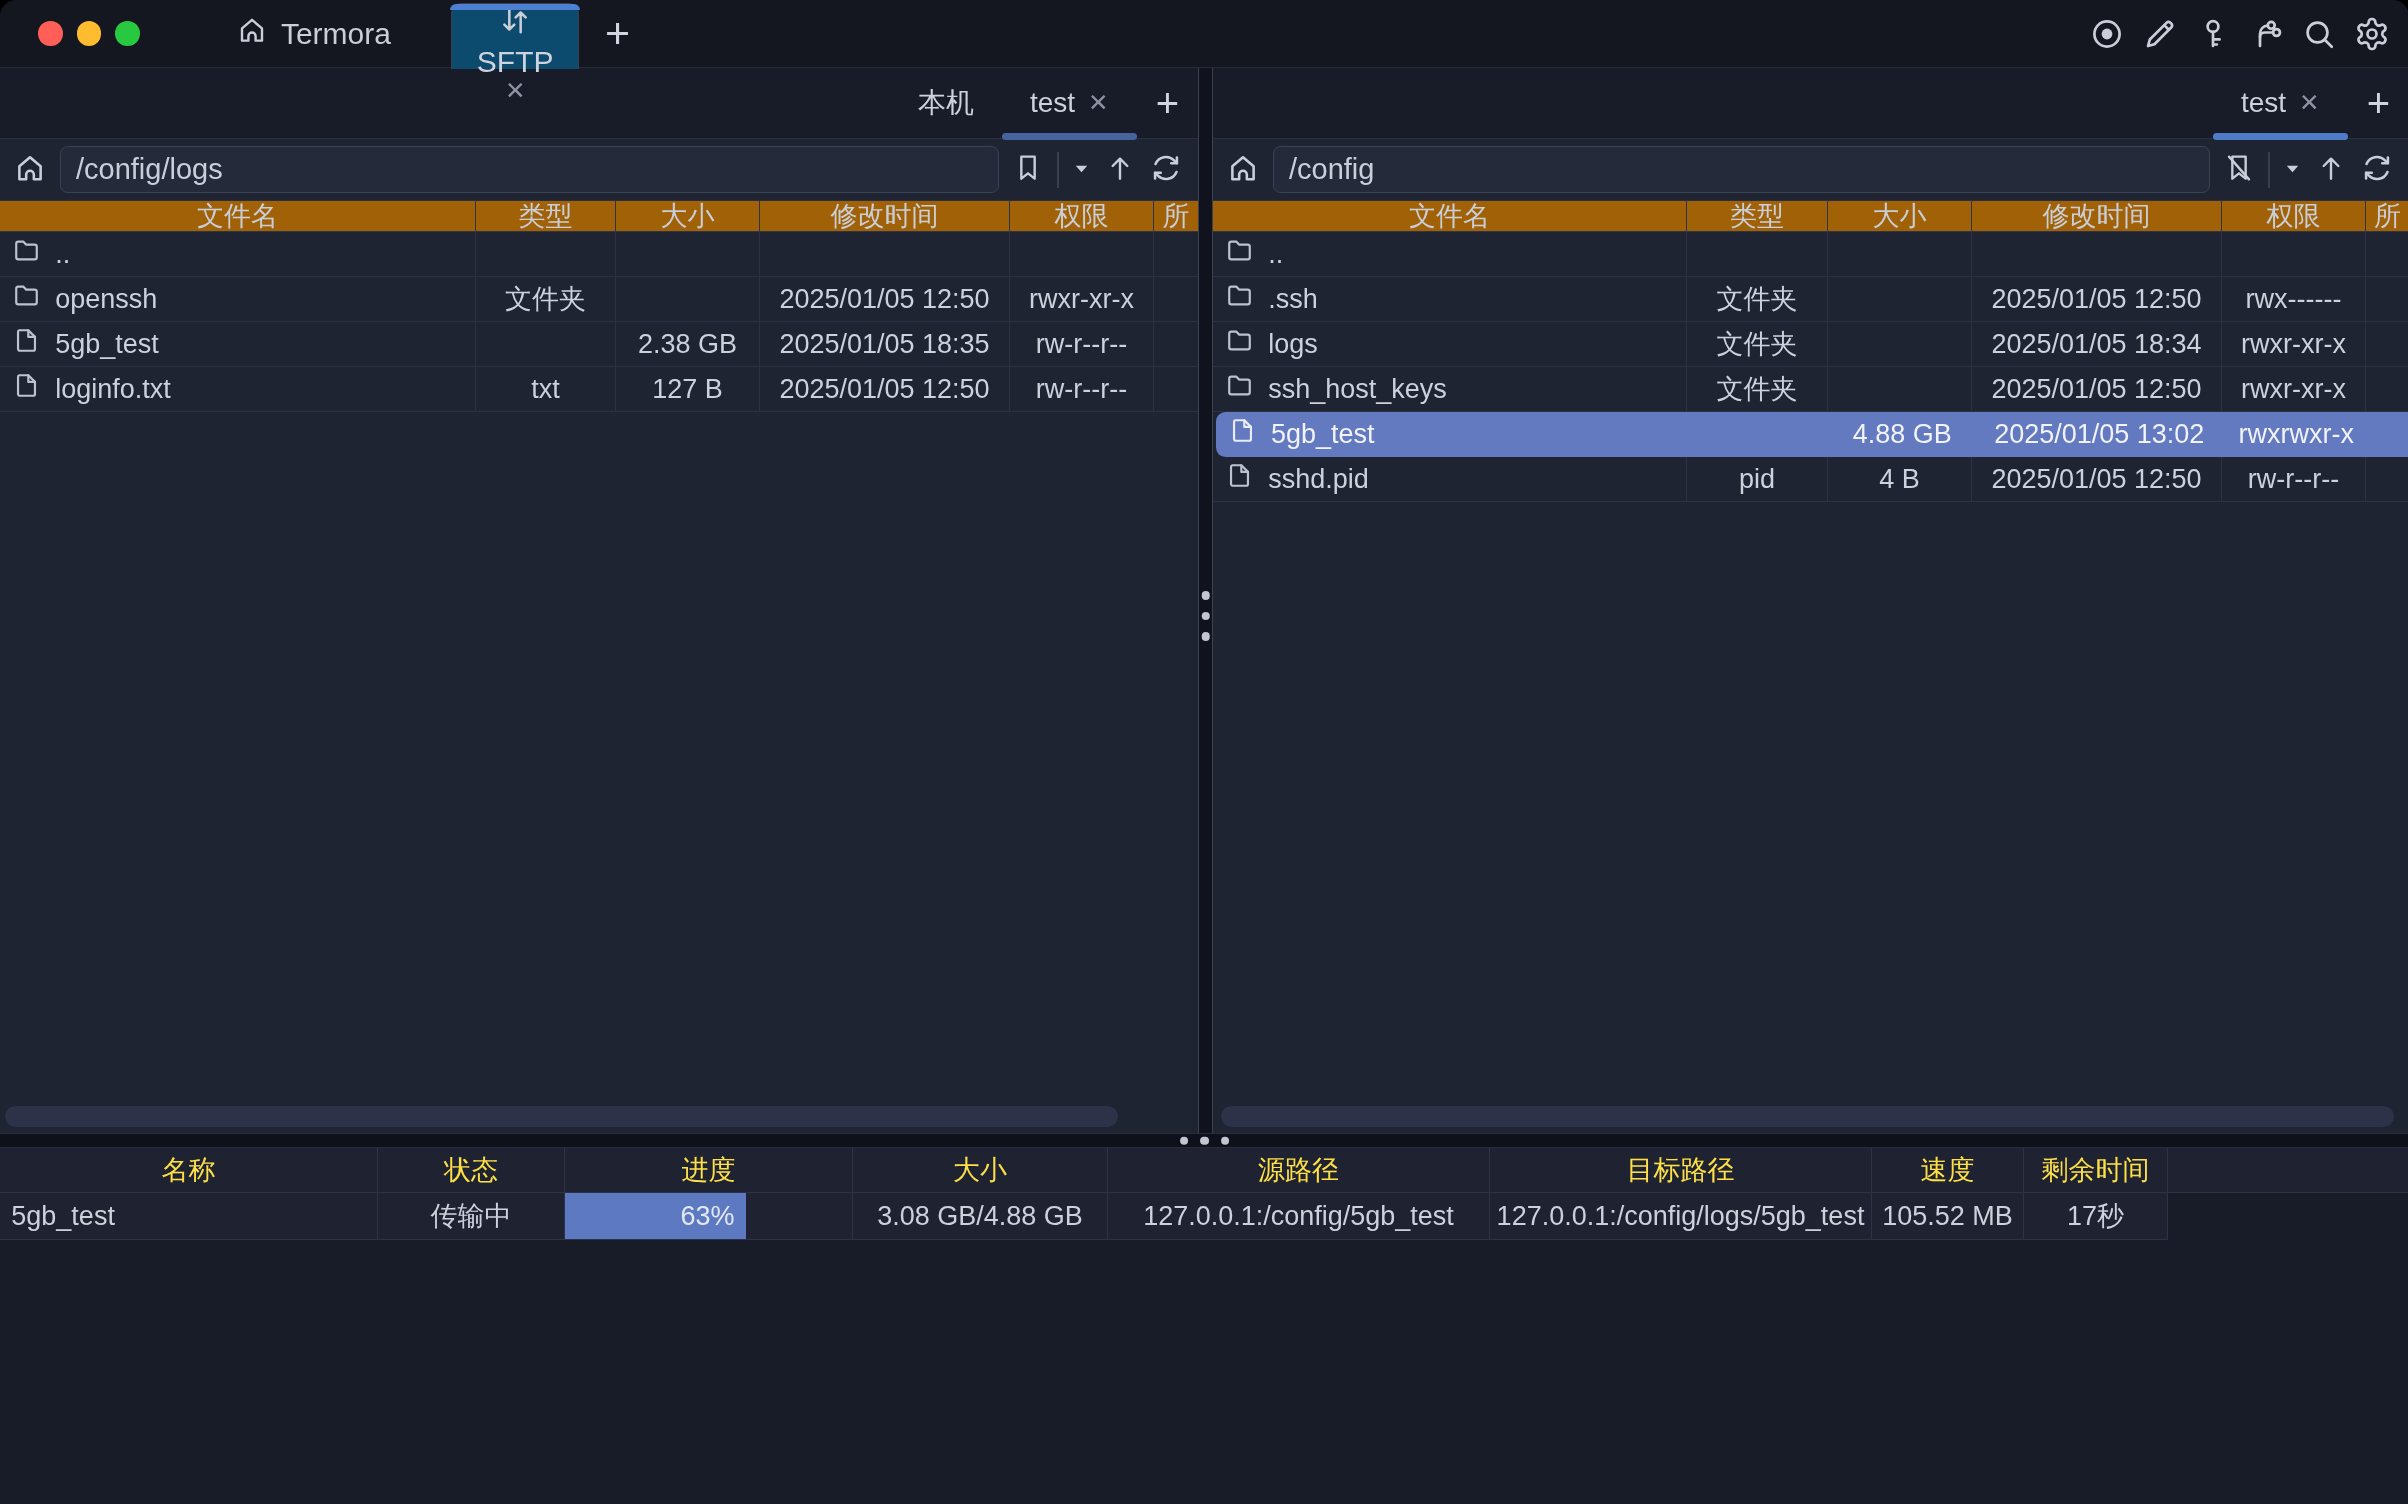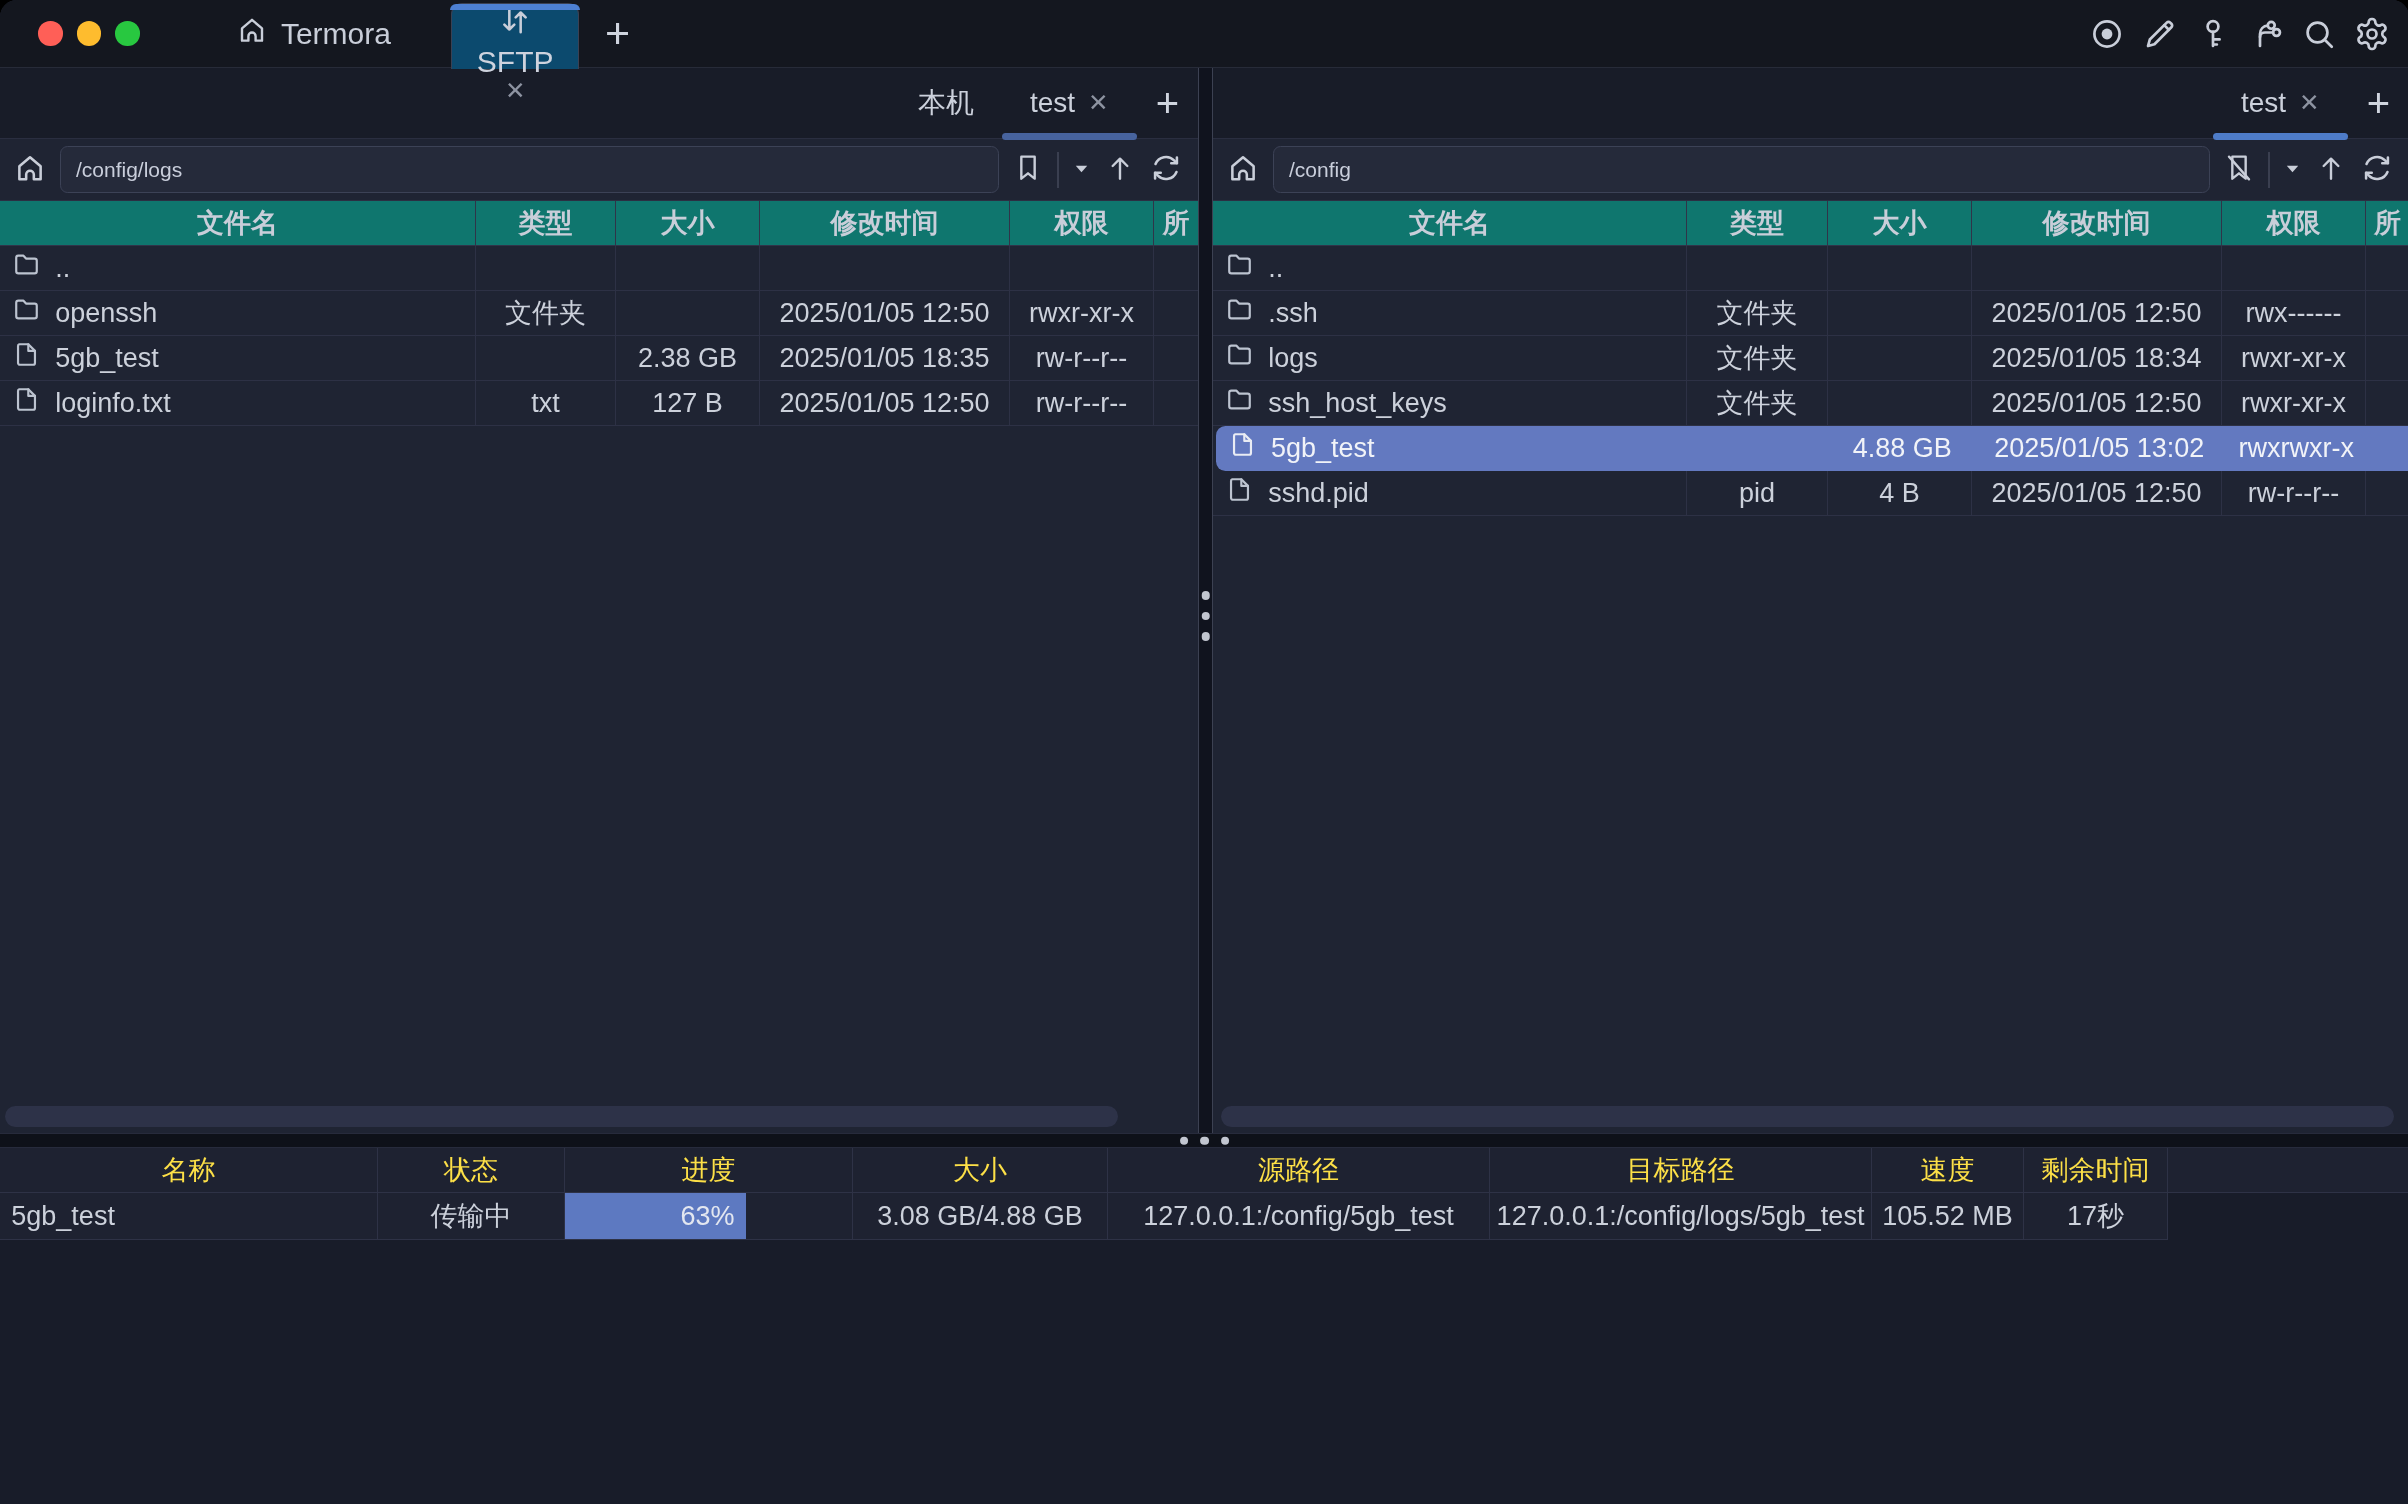--- a/index.html
+++ b/index.html
@@ -46,31 +46,31 @@
   .ptab { position:relative; display:flex; align-items:center; gap:13px; padding:0 28px;
     font-size:28px; color:#ccd1dc; }
   .ptab .underline { position:absolute; left:0; right:0; bottom:-1.9px; height:6.6px; border-radius:3.8px; }
   .ptab-plus { font-size:40px; font-weight:300; color:#cfd4de; display:flex; align-items:center;
     padding:0 19px; }
 
   
   .pathbar { height:61px; display:flex; align-items:center; padding:0 15px 0 13px;
     gap:13px; flex:0 0 auto; }
   .path-input { flex:1; height:47px; background:#252a3a; border:1.9px solid #3c4256;
-    border-radius:7.5px; color:#c9cedb; font-size:21px; padding:0 15px;
+    border-radius:7.5px; color:#c9cedb; font-size:29px; padding:0 15px;
     font-family:"Liberation Sans","DejaVu Sans",sans-serif; outline:none; }
   .path-icons { display:flex; align-items:center; gap:13px; }
   .vsep { width:1.9px; height:36px; background:#3a3f50; }
 
   
   .ftable { flex:0 0 auto; }
   .frow { display:grid; }
   .pane.left  .frow { grid-template-columns:476px 140px 144px 250px 144px 1fr; }
   .pane.right .frow { grid-template-columns:474px 141px 144px 250px 144px 1fr; }
-  .fhead { height:46px; background:#0f766e; border-top:0.9px solid #2b2f42; border-bottom:1.9px solid #303449;font-weight:bold; }
+  .fhead { height:32px; background:#a16207; border-top:0.9px solid #2b2f42; border-bottom:1.9px solid #303449; }
   .fhead .cell { font-size:27px; color:#c9ced9; }
   .fbody .frow { height:45px; }
   .cell { display:flex; align-items:center; justify-content:center; font-size:27px;
     color:#ccd1db; overflow:hidden; white-space:nowrap; border-right:1.9px solid #2d3145; }
   .fhead .cell { border-right:1.9px solid #303449; }
   .cell:last-child { border-right:none; }
   .fbody .frow .cell { border-bottom:1.9px solid #2d3145; border-right:1.9px solid #2d3145; }
   .fbody .frow .cell:last-child { border-right:none; }
   .cell.name { justify-content:flex-start; padding-left:12.2px; gap:14px; }
   .frow.selected { background:#6379c0; border-radius:9.4px 0 0 9.4px; margin-left:2.8px; }

